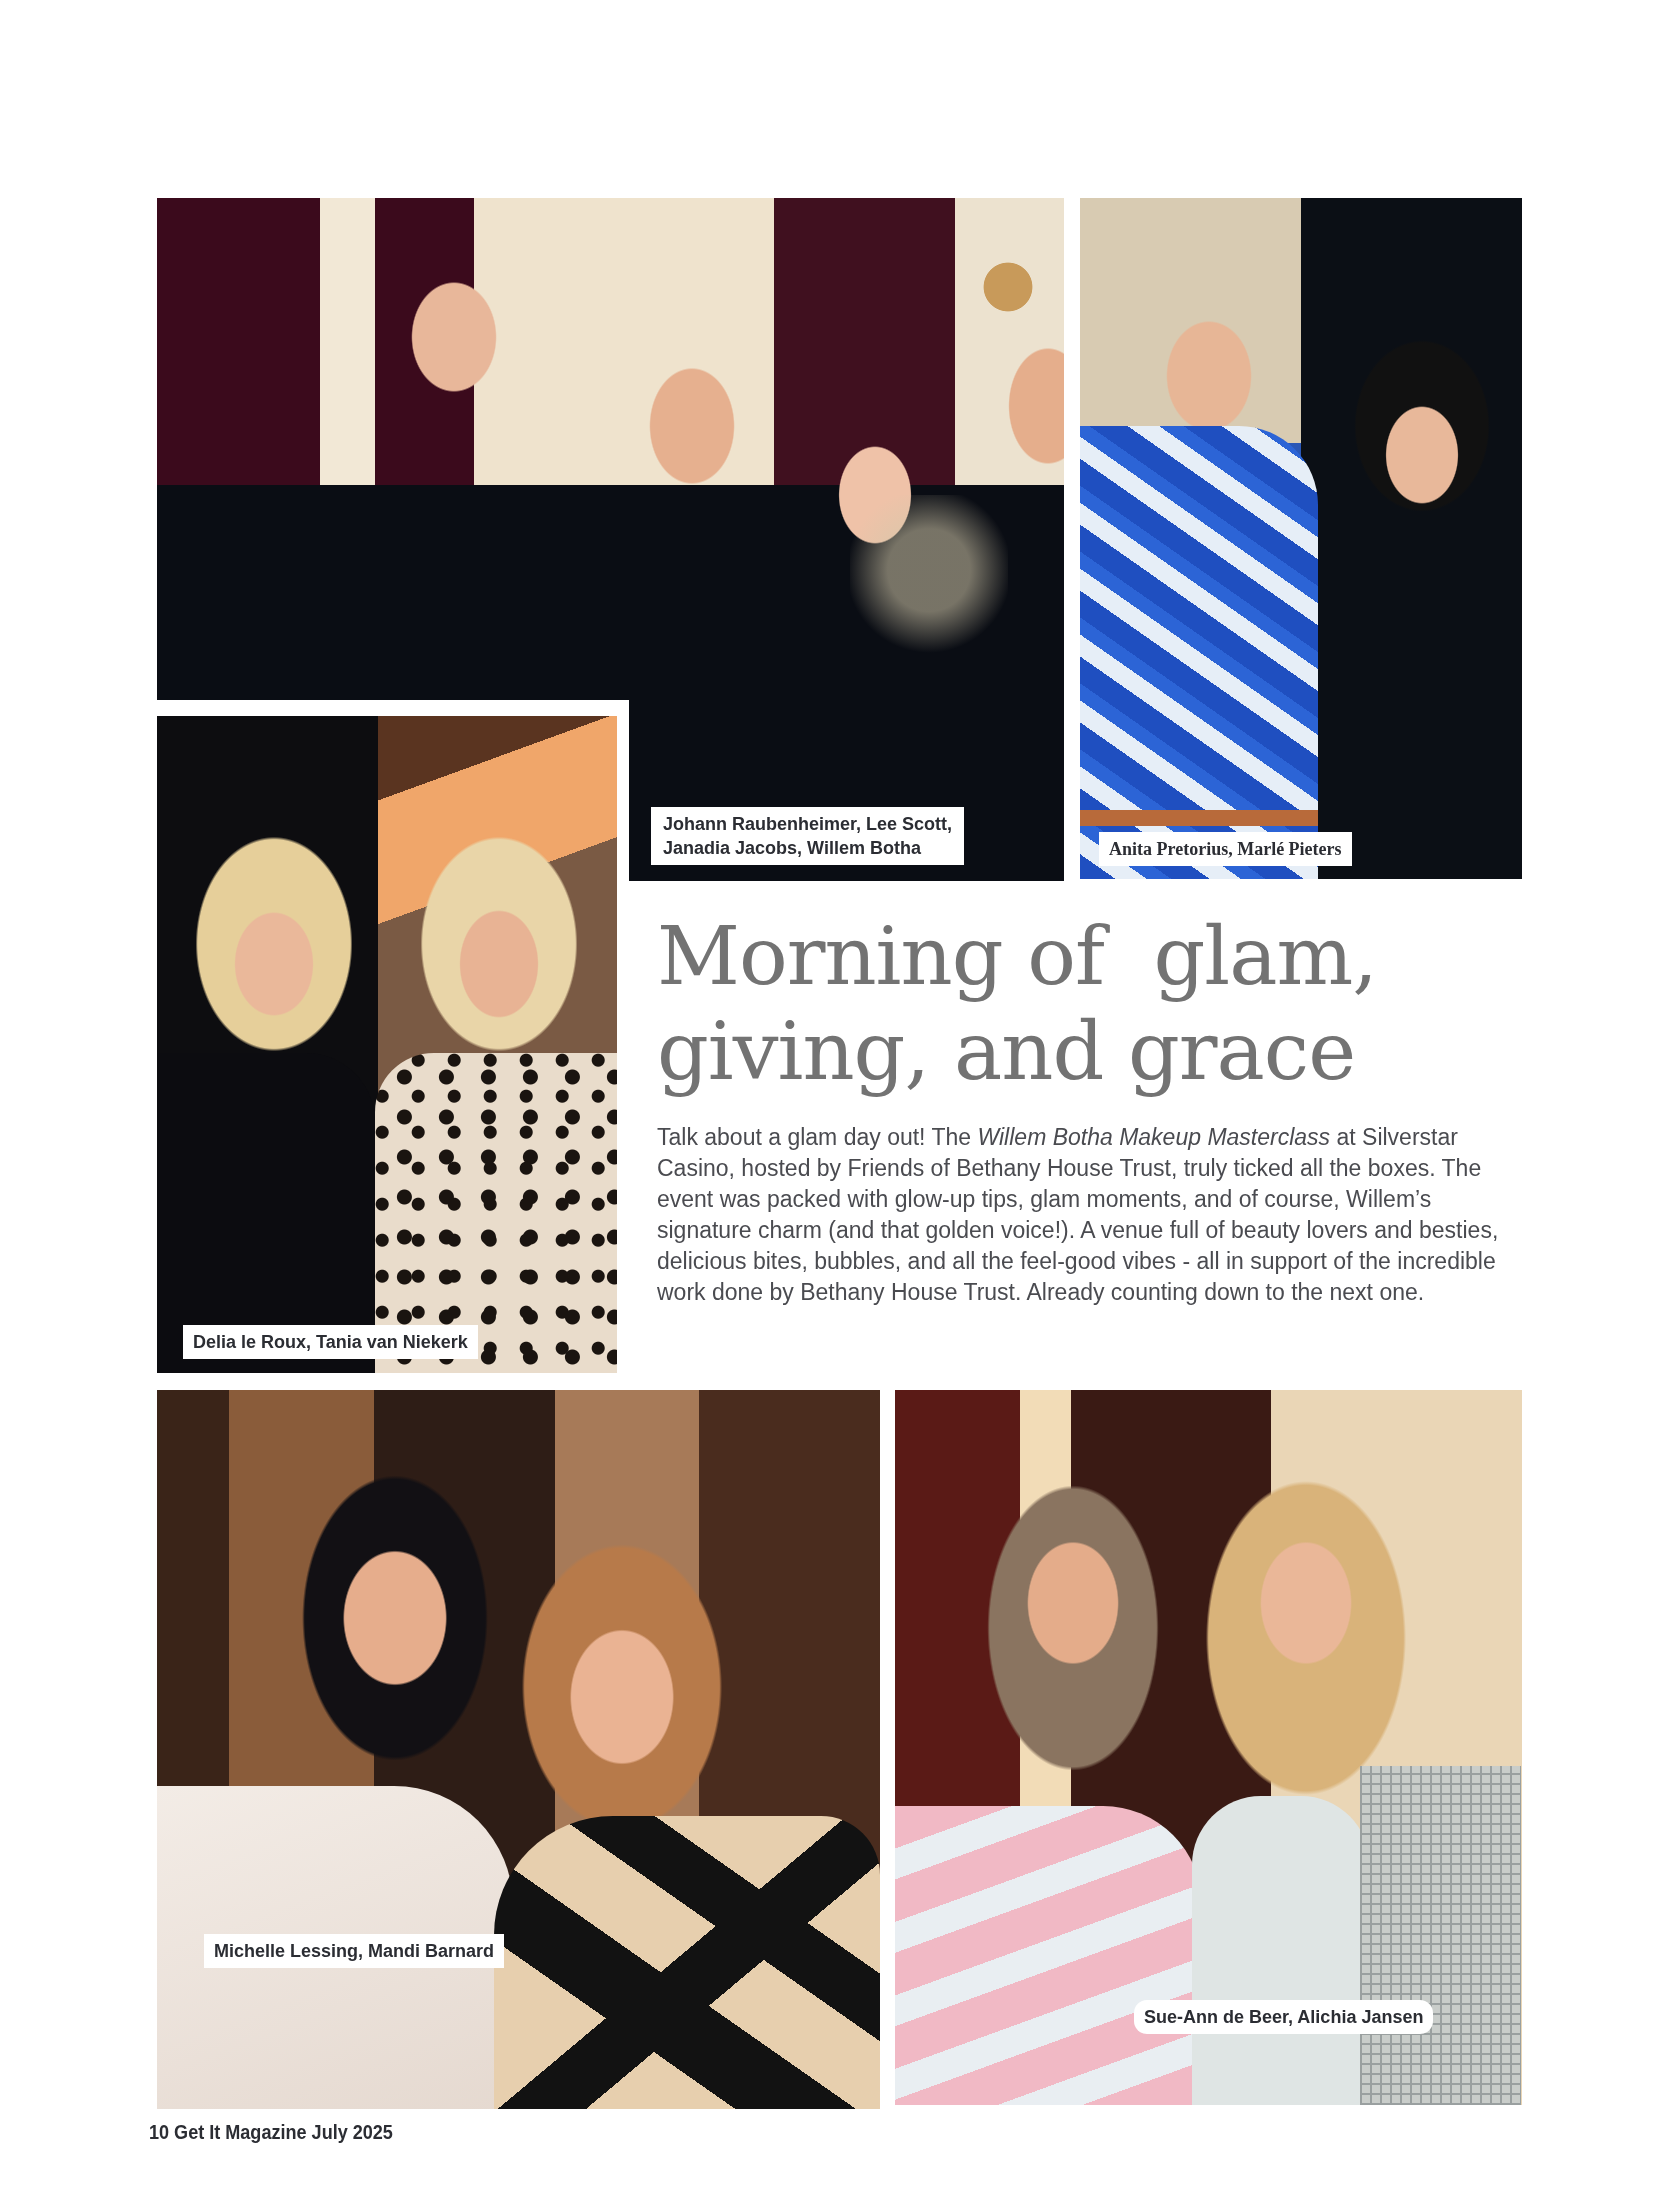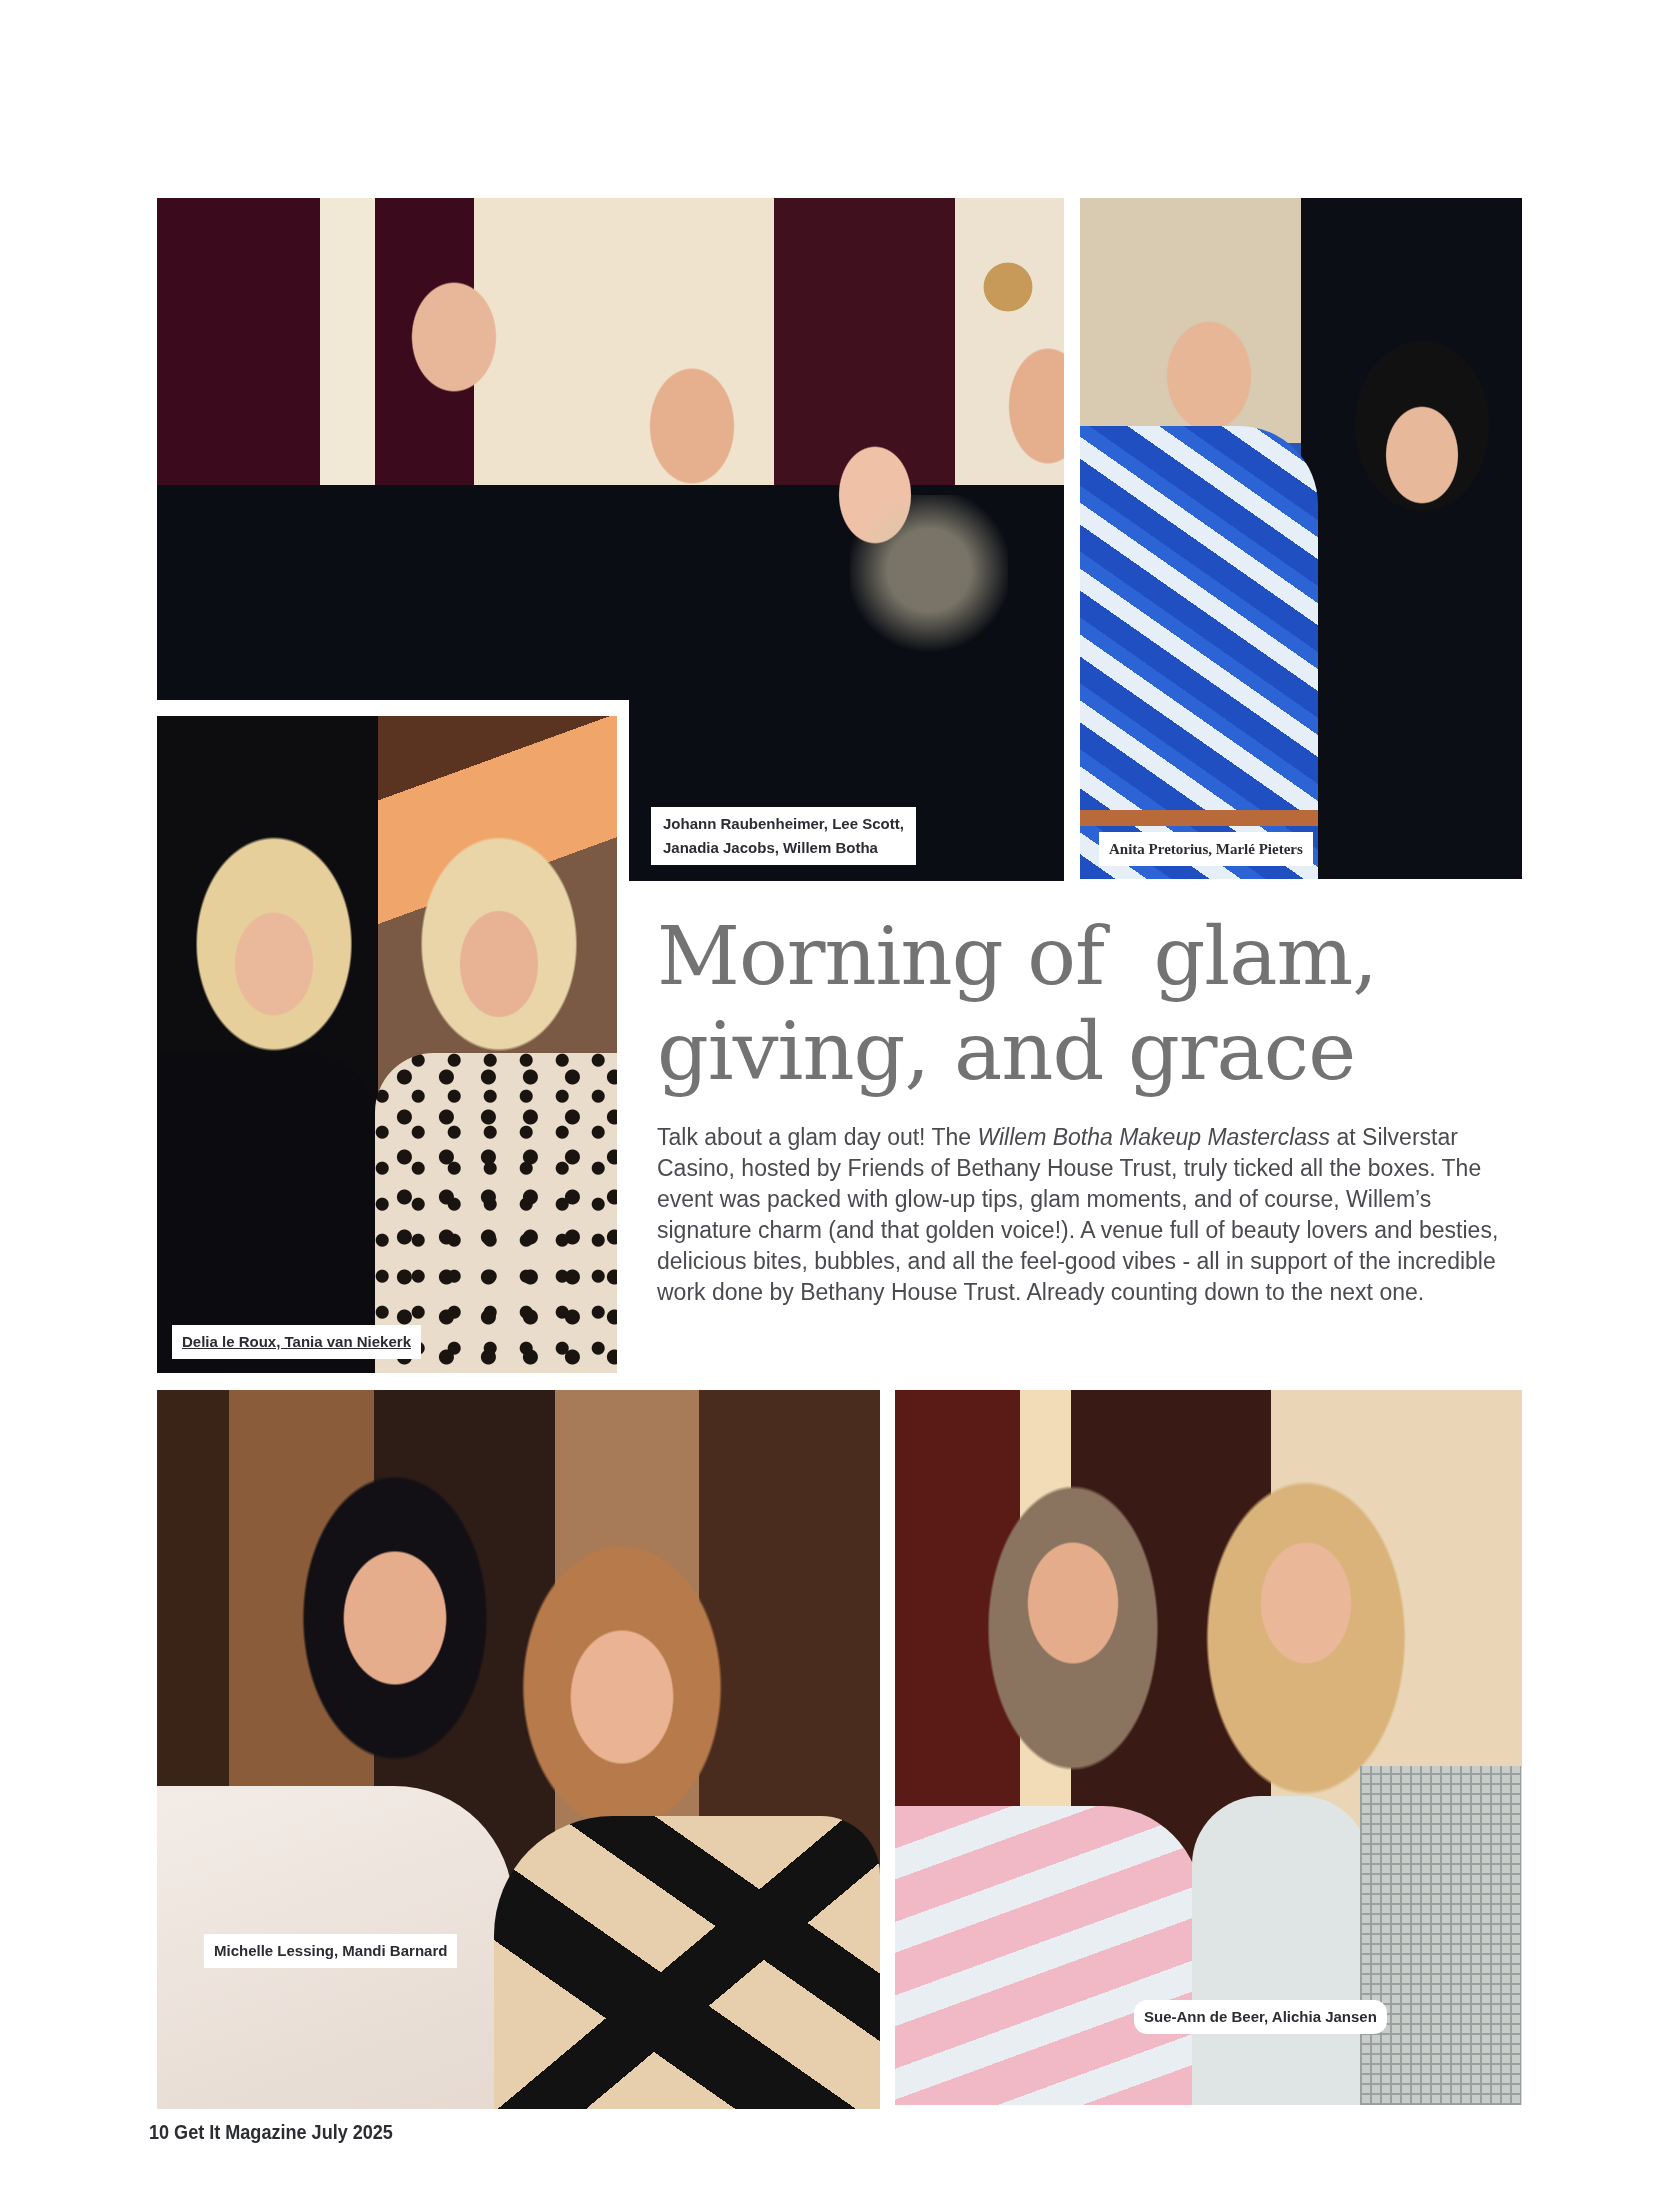--- a/index.html
+++ b/index.html
@@ -2,21 +2,21 @@
 <html><head>
 <meta charset="utf-8">
 <style>
   html, body { margin: 0; padding: 0; background: #ffffff; }
   body { width: 1679px; height: 2202px; position: relative; overflow: hidden; font-family: "DejaVu Sans", sans-serif; color: #2b2d33; }
   .photo { position: absolute; overflow: hidden; }
   .photo .scene { position: absolute; inset: 0; }
   .caption {
     position: absolute; background: #ffffff; color: #2b2d33;
     font-family: "Liberation Sans", sans-serif; font-weight: bold;
-    font-size: 15px; line-height: 24px; padding: 5px 10px; white-space: nowrap;
+    font-size: 18px; line-height: 24px; padding: 5px 10px; white-space: nowrap;
   }
   .caption .line { display: block; }
 
   
   #photo-a { left: 157px; top: 198px; width: 907px; height: 683px; }
   #photo-a .scene {
     background:
       radial-gradient(ellipse 69px 89px at 297px 139px, #e8b79a 0 60%, transparent 62%),
       radial-gradient(ellipse 69px 94px at 535px 228px, #e6b08f 0 60%, transparent 62%),
       radial-gradient(ellipse 59px 79px at 718px 297px, #efc2a8 0 60%, transparent 62%),
@@ -65,21 +65,21 @@
   }
   #photo-c .leopard {
     position: absolute; left: 218px; top: 337px; width: 243px; height: 321px;
     background:
       radial-gradient(circle at 20% 20%, #1a1410 0 6px, transparent 7px) 0 0/36px 36px,
       radial-gradient(circle at 70% 60%, #1a1410 0 7px, transparent 8px) 0 0/42px 40px,
       #e9dccb;
     border-top-left-radius: 59px;
   }
   #photo-c .black-top { position: absolute; left: 0; top: 337px; width: 218px; height: 321px; background: #0c0c10; border-top-right-radius: 69px; }
-  #caption-c { left: 172px; top: 1325px; text-decoration: underline; }
+  #caption-c { left: 183px; top: 1325px; }
 
   
   #headline {
     position: absolute; left: 657px; top: 909px; width: 871px;
     font-family: "DejaVu Serif", serif; font-size: 81px; line-height: 95px;
     color: #737373; margin: 0; font-weight: normal; letter-spacing: -1px;
   }
   #headline .line { display: block; white-space: pre; }
   #body-text {
     position: absolute; left: 657px; top: 1122px; width: 871px;

